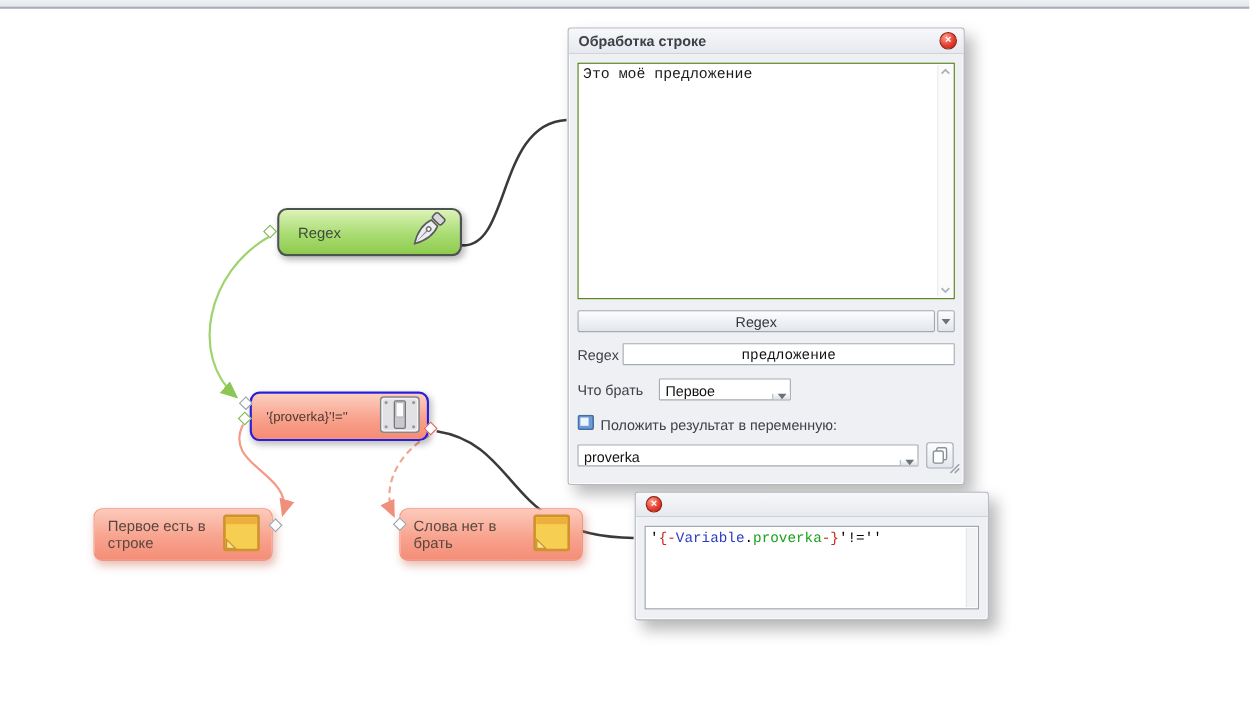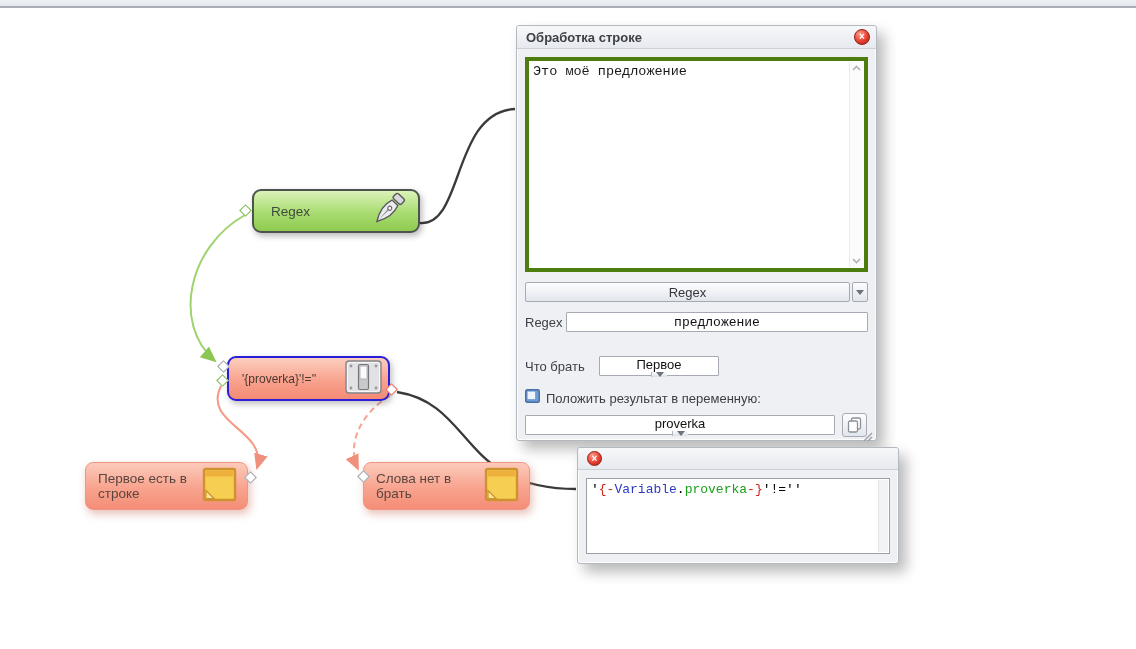--- a/index.html
+++ b/index.html
@@ -54,21 +54,21 @@
   .titlebar .title { flex:1; }
   .bold { font-weight:bold; }
   .closebtn { width:16px; height:16px; border-radius:50%;
               background:radial-gradient(circle at 35% 28%, #ff9c8c, #e64030 55%, #b02012);
               border:1px solid #8f1d10; color:#fff; font-size:10px; font-weight:bold;
               display:flex; align-items:center; justify-content:center; line-height:1;
               cursor:default; }
   .dlg-body { padding:8px; position:relative; }
 
   
-  .bigtext { position:relative; background:#fff; border:4px solid #4d7c0f;
+  .bigtext { position:relative; background:#fff; border:1px solid #4d7c0f;
              height:215px; font-family:"Liberation Mono", monospace; font-size:13.5px;
              color:#1a1a1a; }
   .bigtext .content { position:absolute; left:4px; top:3px; right:18px; }
   .vscroll { position:absolute; top:1px; right:1px; bottom:1px; width:14px;
              background:#fbfbfc; border-left:1px solid #ececee;
              display:flex; flex-direction:column; justify-content:space-between;
              align-items:center; padding:3px 0; }
 
   .row { display:flex; align-items:center; }
   .btn { background:linear-gradient(#fdfdfe,#e2e6ec); border:1px solid #a6abb3;
@@ -76,21 +76,21 @@
   .dd-main { flex:1; height:20px; display:flex; align-items:center; justify-content:center; }
   .dd-arrowbtn { width:16px; height:20px; margin-left:2px; display:flex;
                  align-items:center; justify-content:center; }
   .tri-down { width:0; height:0; border-left:4px solid transparent;
               border-right:4px solid transparent; border-top:5px solid #6d737b; }
   .field-label { font-size:13px; color:#3d4046; }
   .txtinput { height:20px; border:1px solid #a6abb3; background:#fff; padding:0 4px;
               font-size:13px; color:#111; border-radius:1px; }
   .mono { font-family:"Liberation Mono", monospace; }
   .combo { display:flex; height:20px; border:1px solid #a6abb3; background:#fff;
-           border-radius:1px; align-items:center;flex-direction:column; }
+           border-radius:1px; align-items:flex-end; }
   .combo .cval { flex:1; display:flex; align-items:center; padding:0 5px;
                  font-size:13px; color:#111; }
   .combo .carr { width:16px; background:linear-gradient(#fafbfc,#dde1e7);
                  border-left:1px solid #b4b8bf; display:flex; align-items:center;
                  justify-content:center; }
   .sqbtn { width:25px; height:24px; background:linear-gradient(#fdfdfe,#e2e6ec);
            border:1px solid #a6abb3; border-radius:3px; display:flex;
            align-items:center; justify-content:center; }
   .grip { position:absolute; right:3px; bottom:3px; }
 
@@ -214,21 +214,21 @@
         <div class="btn dd-arrowbtn">
           <span class="tri-down"></span>
         </div>
       </div>
 
       <div class="row" style="margin-top:10px;">
         <span class="field-label" style="width:41px;">Regex</span>
         <input class="txtinput mono" style="flex: 1 1 0%; text-align: center;" value="предложение">
       </div>
 
-      <div class="row" style="margin-top:24px;">
+      <div class="row" style="margin-top:12px;">
         <span class="field-label" style="width:74px;">Что брать</span>
         <div class="combo" style="width:120px;">
           <span class="cval">Первое</span>
           <span class="carr">
               <span class="tri-down"></span>
             </span>
         </div>
       </div>
 
       <div class="checkrow" style="margin-top:13px;">

